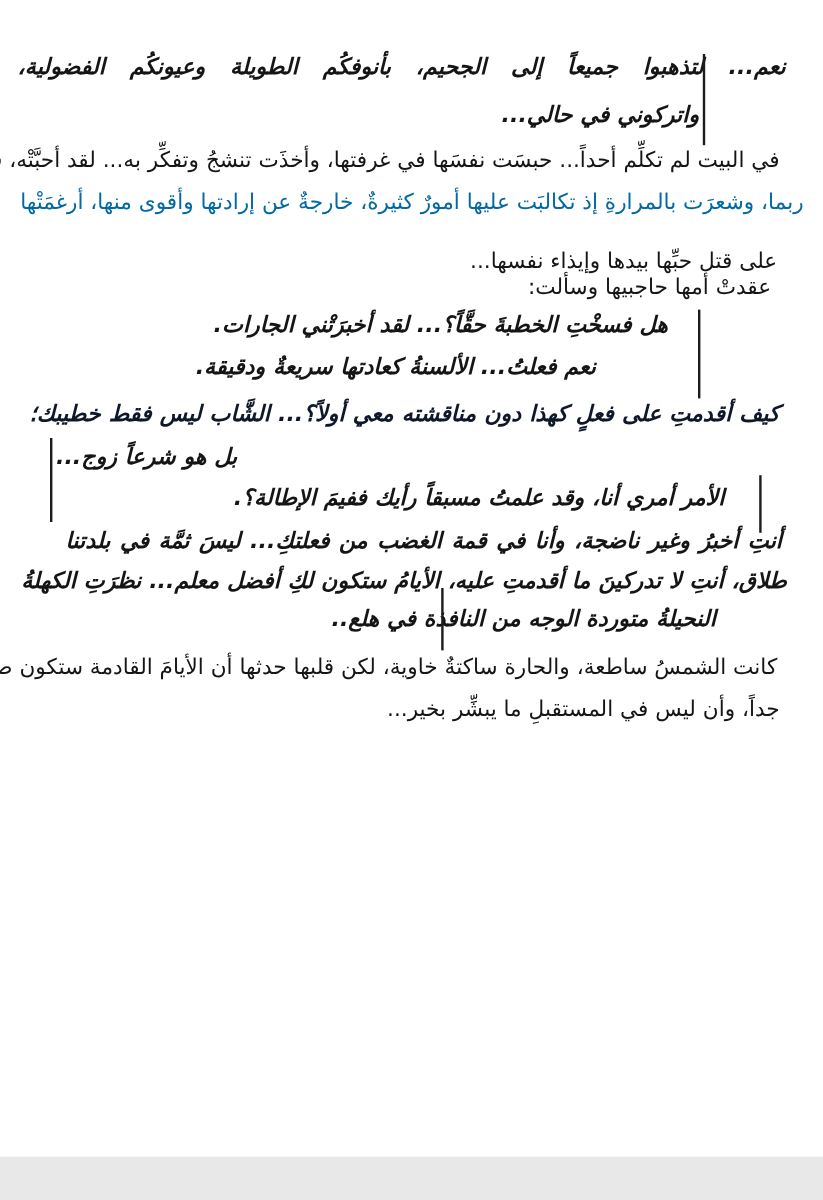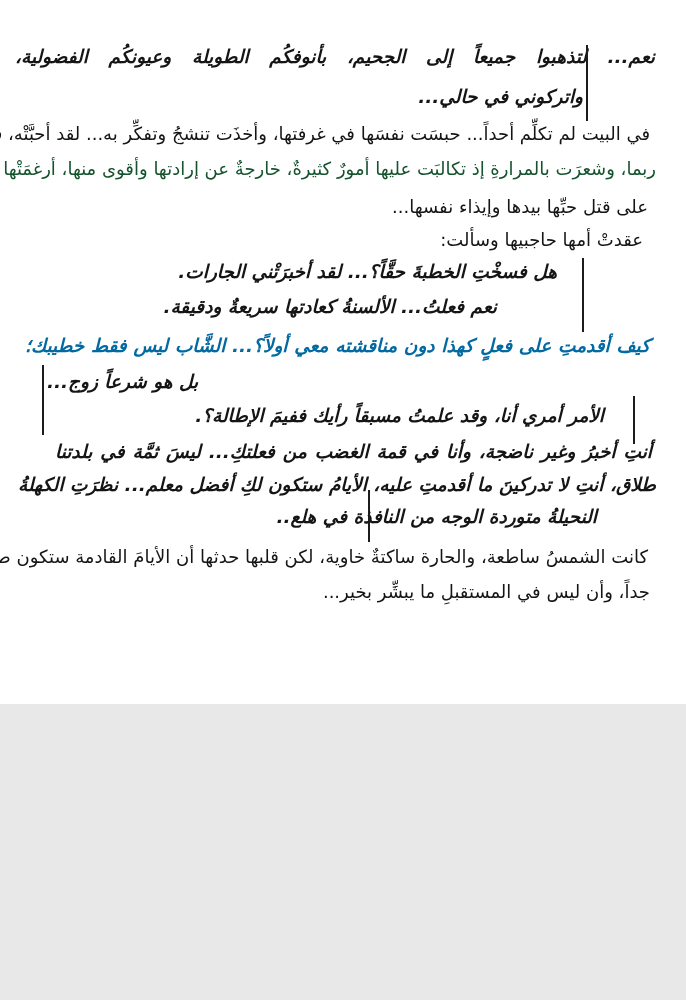--- a/index.html
+++ b/index.html
@@ -1,18 +1,18 @@
 <!DOCTYPE html>
 <html lang="ar" dir="rtl"><head>
 <meta charset="utf-8">
 <style>
   html,body{margin:0;padding:0;background:#e8e8e8;}
   .page{
     position:relative;
-    width:686px;height:704px;
+    width:686px;height:964px;
     margin:0 auto;
     background:#ffffff;
     overflow:hidden;
     font-family:"DejaVu Sans", sans-serif;
     direction:rtl;
   }
   .line{
     position:absolute;
     white-space:nowrap;
     color:#151515;
@@ -42,26 +42,26 @@
   }
 </style>
 </head>
 <body>
 
 <div class="page">
   <div id="text-layer">
       <div class="line quote justify" style="top: 44px; right: 31px; left: 15px; color: rgb(21, 21, 21);">نعم... لتذهبوا جميعاً إلى الجحيم، بأنوفكُم الطويلة وعيونكُم الفضولية،</div>
       <div class="line quote" style="top: 84px; right: 103px; color: rgb(21, 21, 21);">واتركوني في حالي...</div>
       <div class="line body justify" style="top: 121px; right: 36px; left: 20px; color: rgb(21, 21, 21);">في البيت لم تكلِّم أحداً... حبسَت نفسَها في غرفتها، وأخذَت تنشجُ وتفكِّر به... لقد أحبَّتْه، قليلاً</div>
-      <div class="line body justify" style="top: 156px; right: 30px; left: 18px; color: #14532d;">ربما، وشعرَت بالمرارةِ إذ تكالبَت عليها أمورٌ كثيرةٌ، خارجةٌ عن إرادتها وأقوى منها، أرغمَتْها</div>
-      <div class="line body" style="top: 194px; right: 38px; color: rgb(21, 21, 21); margin-left: 26px;">على قتل حبِّها بيدها وإيذاء نفسها...</div>
+      <div class="line body justify" style="top: 156px; right: 16px; left: 18px; color: #0369a1;">ربما، وشعرَت بالمرارةِ إذ تكالبَت عليها أمورٌ كثيرةٌ، خارجةٌ عن إرادتها وأقوى منها، أرغمَتْها</div>
+      <div class="line body" style="top: 205px; right: 38px; color: rgb(21, 21, 21); margin-left: 26px;">على قتل حبِّها بيدها وإيذاء نفسها...</div>
       <div class="line body" style="top: 227px; right: 43px; color: rgb(21, 21, 21);">عقدتْ أمها حاجبيها وسألت:</div>
       <div class="line quote" style="top: 259px; right: 129px; color: rgb(21, 21, 21);">هل فسخْتِ الخطبةَ حقَّاً؟... لقد أخبرَتْني الجارات.</div>
       <div class="line quote" style="top: 294px; right: 189px; color: rgb(21, 21, 21);">نعم فعلتُ... الألسنةُ كعادتها سريعةٌ ودقيقة.</div>
-      <div class="line quote justify" style="top: 333px; right: 36px; left: 25px; color: #0369a1;">كيف أقدمتِ على فعلٍ كهذا دون مناقشته معي أولاً؟... الشَّاب ليس فقط خطيبك؛</div>
+      <div class="line quote justify" style="top: 333px; right: 36px; left: 25px; color: #0f172a;">كيف أقدمتِ على فعلٍ كهذا دون مناقشته معي أولاً؟... الشَّاب ليس فقط خطيبك؛</div>
       <div class="line quote" style="top: 369px; left: 47px; color: rgb(21, 21, 21);">بل هو شرعاً زوج...</div>
       <div class="line quote" style="top: 403px; right: 82px; color: rgb(21, 21, 21);">الأمر أمري أنا، وقد علمتُ مسبقاً رأيك ففيمَ الإطالة؟.</div>
       <div class="line quote justify" style="top: 439px; right: 34px; left: 55px; color: rgb(21, 21, 21);">أنتِ أخبرُ وغير ناضجة، وأنا في قمة الغضب من فعلتكِ... ليسَ ثمَّة في بلدتنا</div>
       <div class="line quote justify" style="top: 472px; right: 30px; left: 18px; color: rgb(21, 21, 21);">طلاق، أنتِ لا تدركينَ ما أقدمتِ عليه، الأيامُ ستكون لكِ أفضل معلم... نظرَتِ الكهلةُ</div>
       <div class="line quote" style="top: 504px; right: 89px; color: rgb(21, 21, 21);">النحيلةُ متوردة الوجه من النافذة في هلع..</div>
       <div class="line body justify" style="top: 544px; right: 38px; left: 18px; color: rgb(21, 21, 21);">كانت الشمسُ ساطعة، والحارة ساكتةٌ خاوية، لكن قلبها حدثها أن الأيامَ القادمة ستكون صعبةً</div>
       <div class="line body" style="top: 579px; right: 36px; color: rgb(21, 21, 21);">جداً، وأن ليس في المستقبلِ ما يبشِّر بخير...</div>
       <div class="vbar" style="left: 586px; top: 45px; height: 76px; background: rgb(28, 28, 28);"></div>
       <div class="vbar" style="left: 582px; top: 258px; height: 74px; background: rgb(28, 28, 28);"></div>
       <div class="vbar" style="left: 42px; top: 365px; height: 70px; background: rgb(28, 28, 28);"></div>

